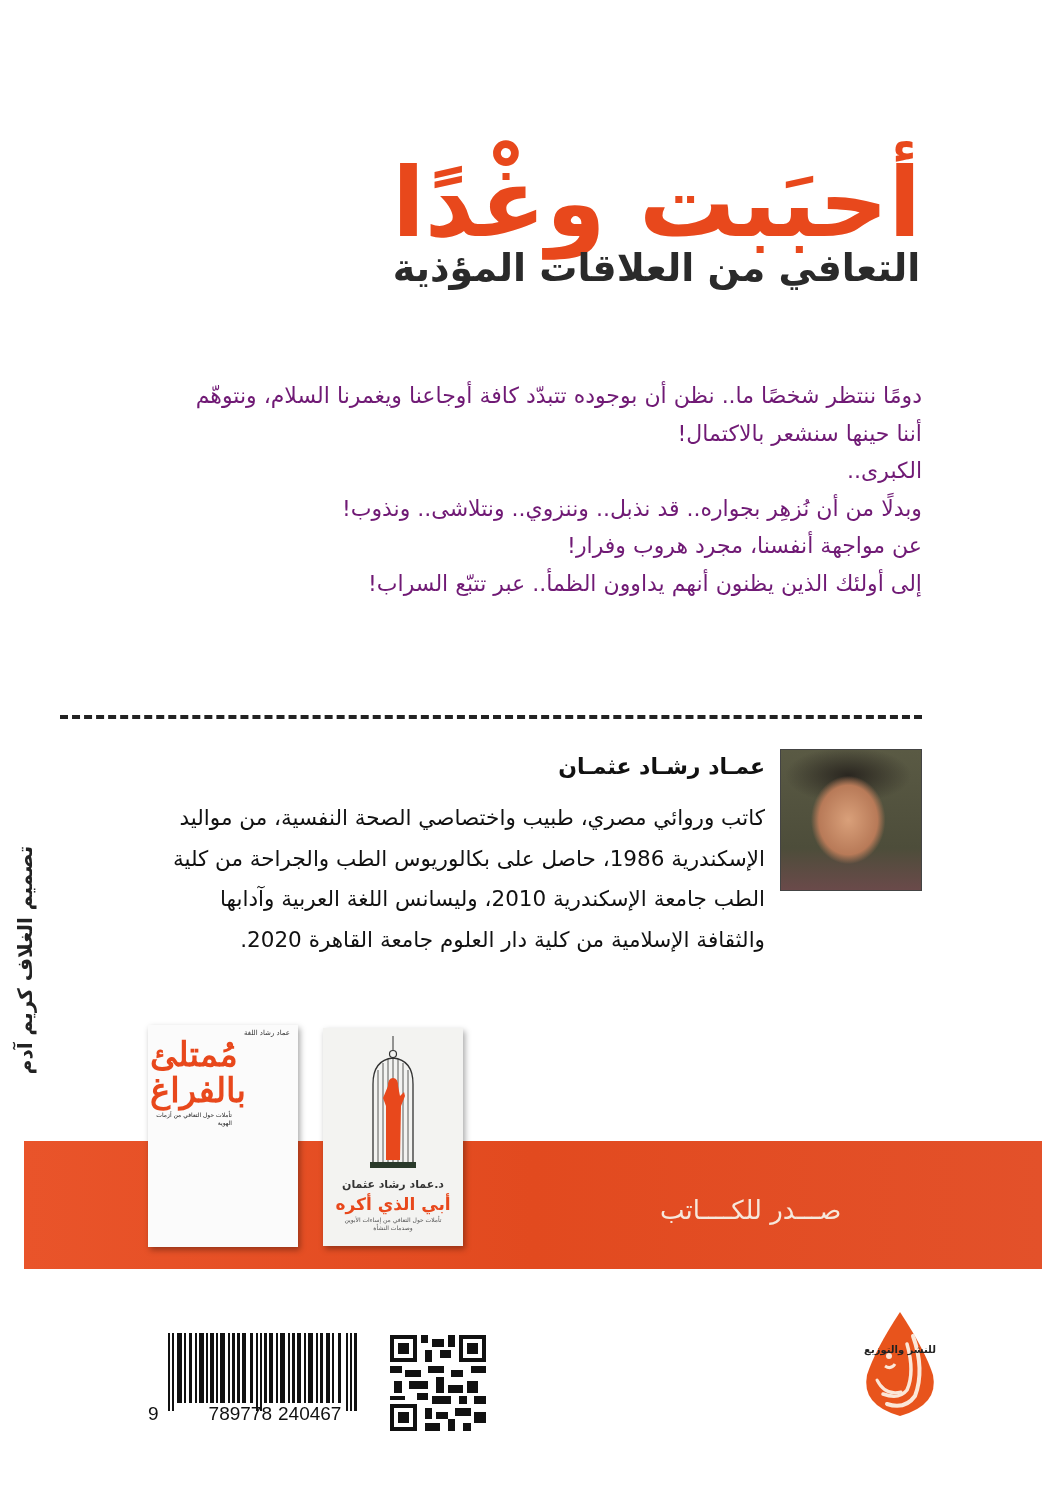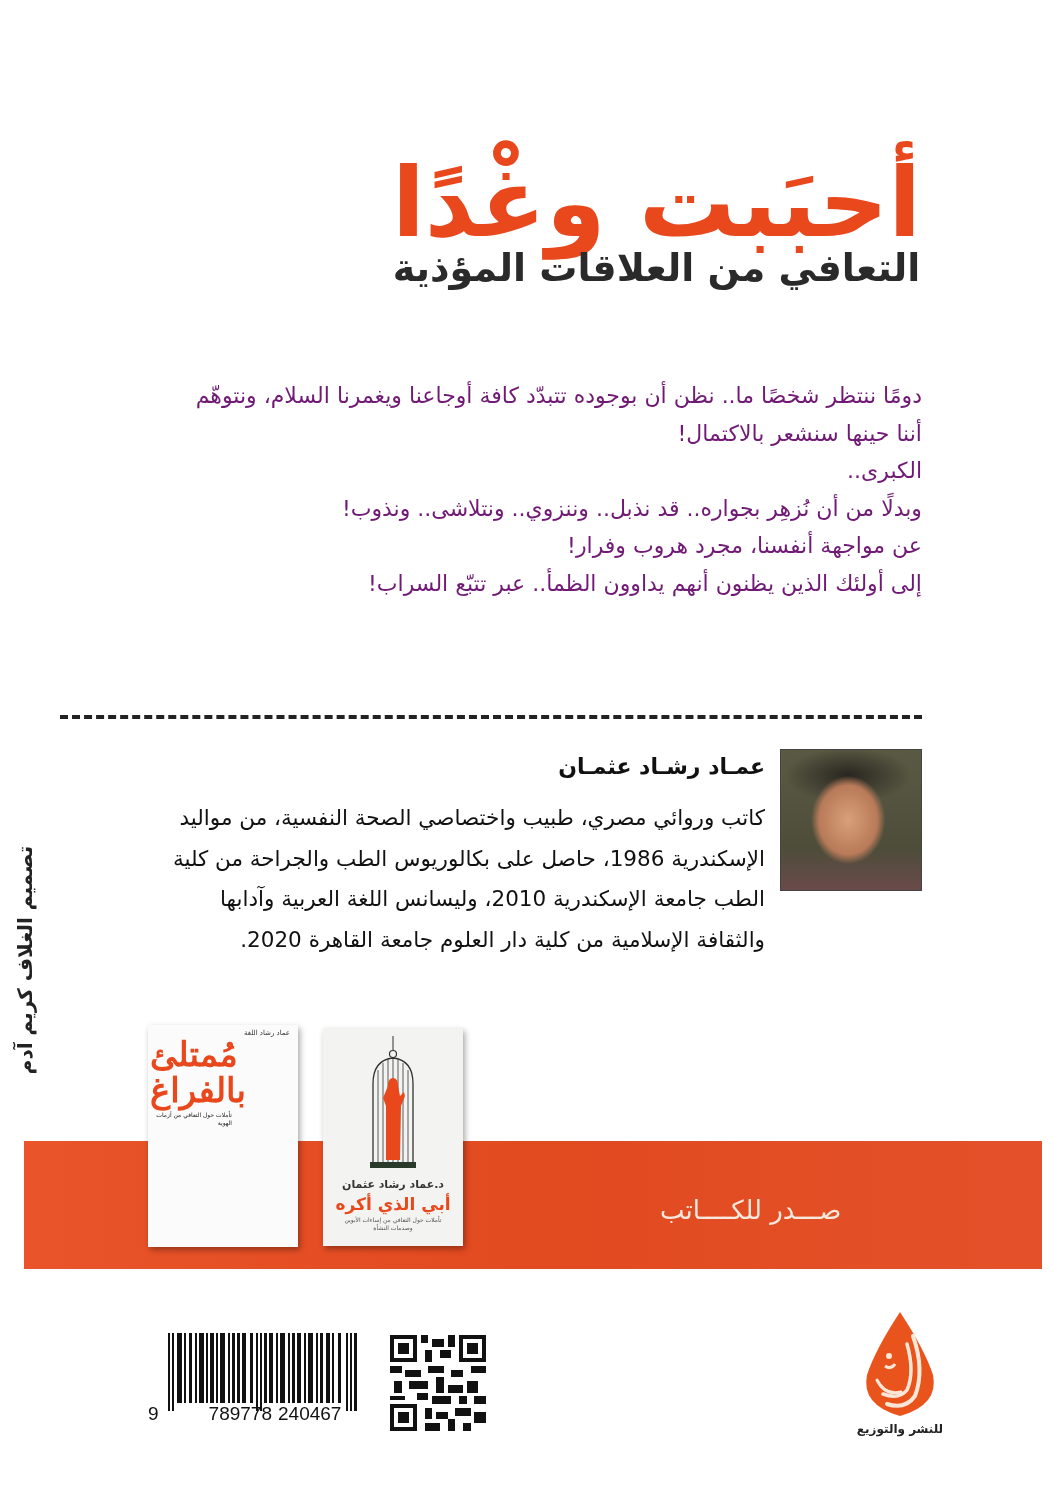--- a/index.html
+++ b/index.html
@@ -118,22 +118,22 @@
     display: flex; gap: 0;
   }
   .barcode-digits .d0 { width: 24px; }
   .barcode-digits .d1 { width: 100px; text-align: right; padding-left: 6px; }
   .barcode-digits .d2 { width: 88px; text-align: left; padding-left: 6px; }
 
   .qr { position: absolute; top: 1335px; left: 390px; width: 96px; height: 96px; }
 
   .logo { position: absolute; top: 1310px; left: 855px; width: 90px; height: 110px; }
   .logo-caption {
-    position: absolute; top: 1422px; left: 840px; width: 120px;
-    direction: rtl; text-align: center; font-size: 12px; font-weight: bold; color: #222;
+    position: absolute; top: 1344px; left: 840px; width: 120px;
+    direction: rtl; text-align: center; font-size: 10px; font-weight: bold; color: #222;
   }
 </style>
 </head>
 <body>
 
 <div class="title">أحبَبت وغْدًا</div>
 <div class="subtitle">التعافي من العلاقات المؤذية</div>
 
 <div class="blurb">
   <p>دومًا ننتظر شخصًا ما.. نظن أن بوجوده تتبدّد كافة أوجاعنا ويغمرنا السلام، ونتوهّم</p>

